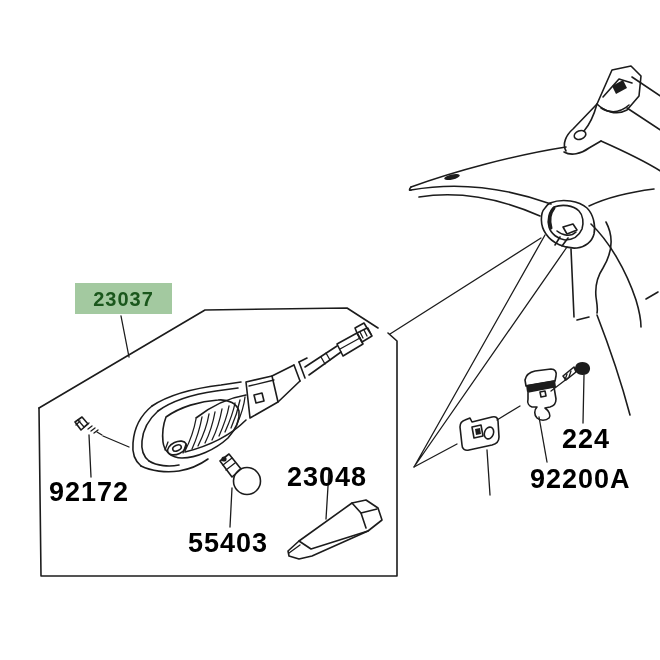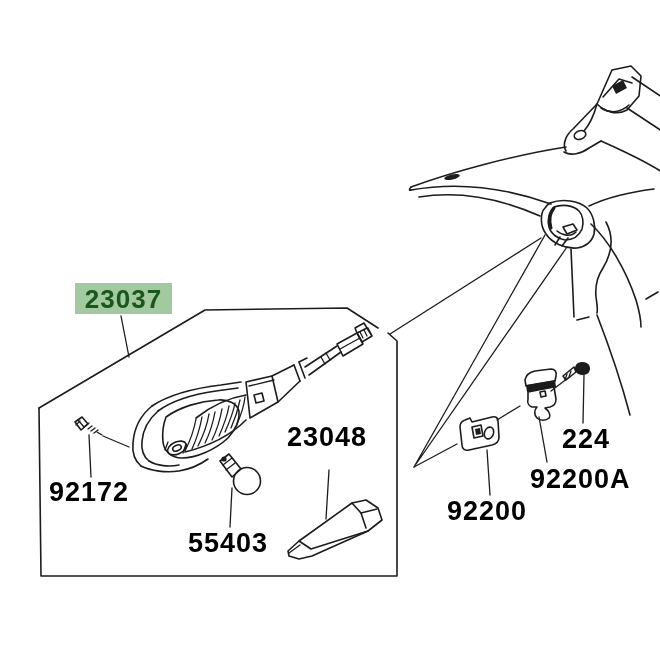--- a/index.html
+++ b/index.html
@@ -15,21 +15,21 @@
   svg.art .thin{stroke-width:1.3;}
   svg.art .thick{stroke-width:3;}
   svg.art .fill{fill:var(--line,#1c1c1c);stroke:none;}
   .part-label{
     position:absolute;font-weight:700;font-size:27px;line-height:1;
     letter-spacing:1px;color:var(--label,#000);white-space:nowrap;
     user-select:none;
   }
   .part-label.highlight{
     display:flex;align-items:center;justify-content:center;
-    width:97px;height:31px;font-size:26px;letter-spacing:1px;
+    width:97px;height:31px;font-size:20px;letter-spacing:1px;
     background:var(--hl-bg,#a3c9a0);color:var(--hl-text,#1a571c);
   }
 </style>
 </head>
 <body>
 
 <div class="stage">
 
   <svg class="art" width="660" height="660" viewBox="0 0 660 660">
 
@@ -190,20 +190,19 @@
       <path class="thin" d="M571,371 L569,377"></path>
     </g>
   </svg>
 
   <div class="part-label highlight" style="left:75px;top:283px;">23037</div>
 
   <div class="part-label" style="left:49px;top:479px;">92172</div>
 
   <div class="part-label" style="left:188px;top:530px;">55403</div>
 
-  <div class="part-label" style="left:287px;top:424px;">23048</div>
-
-  <div class="part-label" style="left:447px;top:498px;">92200</div>
+  <div class="part-label" style="left:287px;top:464px;">23048</div>
+
 
   <div class="part-label" style="left:530px;top:466px;">92200A</div>
 
   <div class="part-label" style="left:562px;top:426px;">224</div>
 </div>
 
 </body></html>

